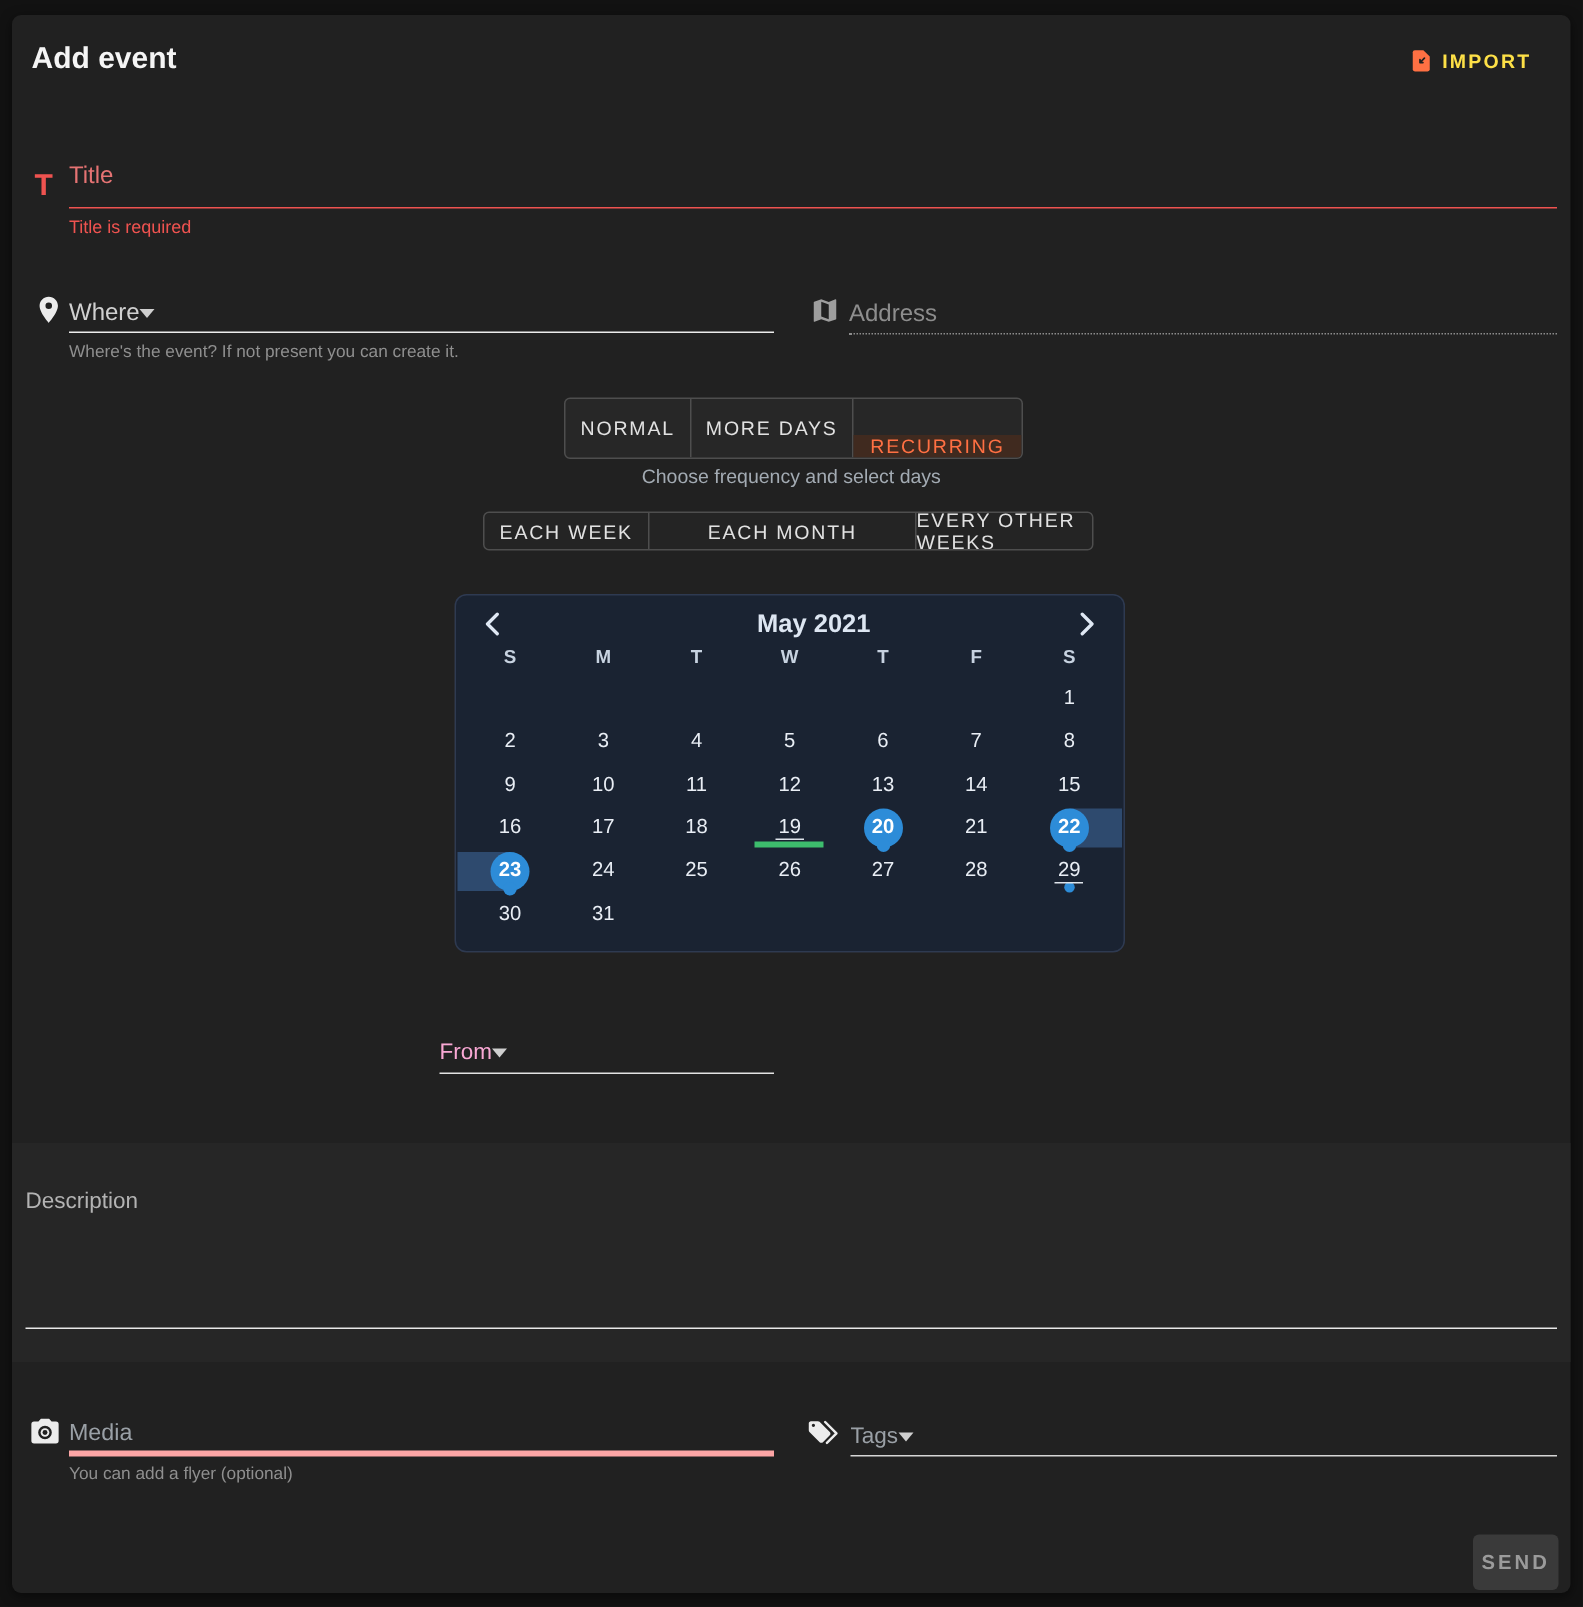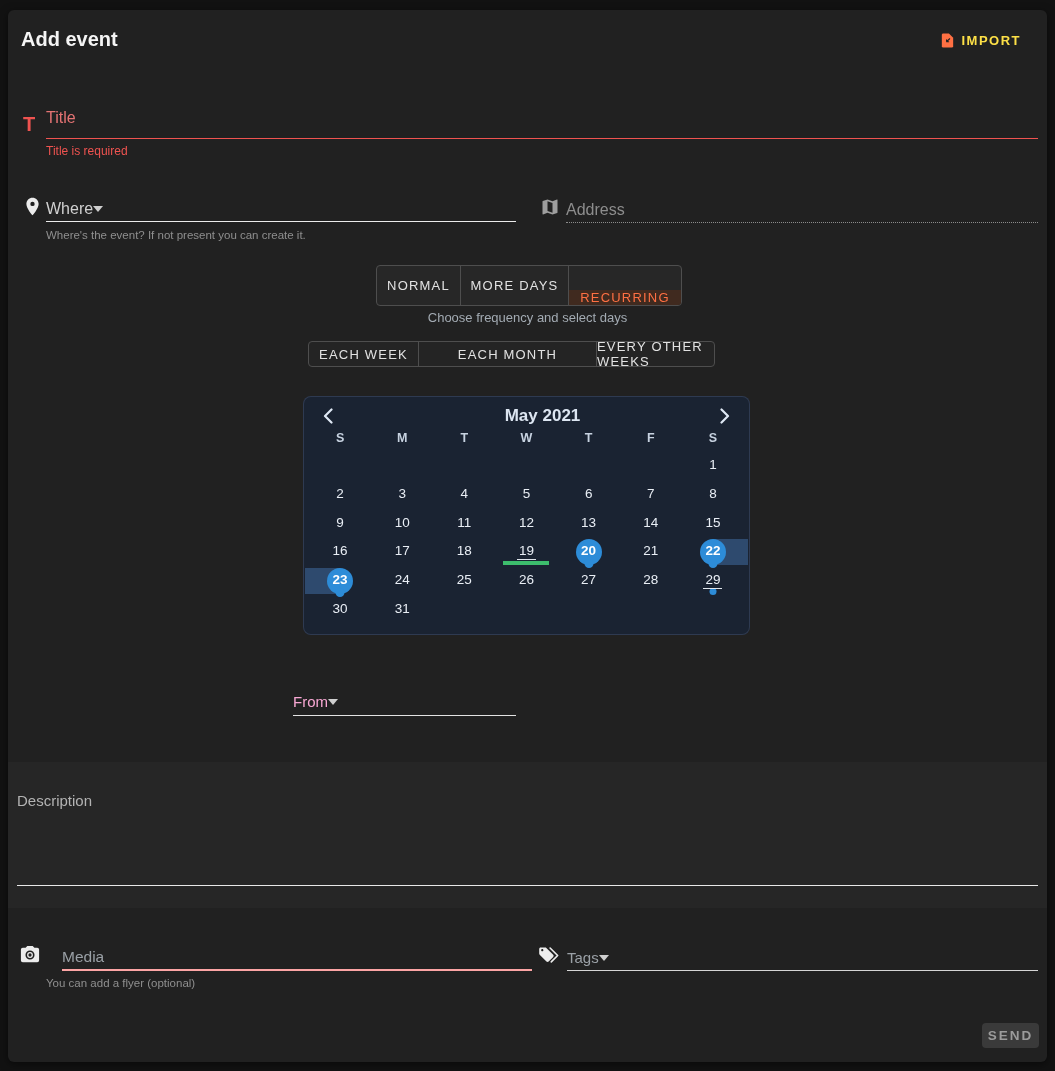--- a/index.html
+++ b/index.html
@@ -26,21 +26,21 @@
   .caret.dim { border-top-color:#83878c; }
 
   
   .seg-group { position:absolute; display:flex; border:1px solid #4e4e4e; border-radius:4px; overflow:hidden; background:#272727; }
   .seg { display:flex; align-items:center; justify-content:center; font-size:13px; letter-spacing:1.2px; color:#e2e2e2; border-right:1px solid #4e4e4e; cursor:pointer; }
   .seg:last-child { border-right:none; }
   .seg.active { background:#402a1f; color:#ff7043;margin-top:24px; }
   .mode-group { left:368px; top:255px; height:41px; }
   .mode-group .seg:nth-child(1){ width:84px; } .mode-group .seg:nth-child(2){ width:108px; } .mode-group .seg:nth-child(3){ width:112px; }
   .freq-hint { position:absolute; left:0; top:300px; width:1039px; text-align:center; font-size:13px; color:#a3abb3; }
-  .freq-group { left:300px; top:331px; height:26px; background:#242424; }
+  .freq-group { left:314px; top:331px; height:26px; background:#242424; }
   .freq-group .seg:nth-child(1){ width:110px; } .freq-group .seg:nth-child(2){ width:178px; } .freq-group .seg:nth-child(3){ width:117px; }
 
   
   .calendar { position:absolute; left:295px; top:386px; width:447px; height:239px; background:#1a2332; border:1px solid rgba(100,120,160,.28); border-radius:8px; }
   .cal-header { display:flex; align-items:center; justify-content:space-between; padding:9px 15px 2px; }
   .cal-month { font-size:17px; font-weight:bold; color:#dde6f2;padding-left:32px; }
   .cal-nav { cursor:pointer; display:flex; align-items:center; padding:2px 4px; }
   .cal-weekdays { display:grid; grid-template-columns:repeat(7,1fr); padding:0 5px; margin-top:3px; }
   .wd { text-align:center; font-size:12.5px; font-weight:bold; color:#c7d2e0; }
   .cal-grid { display:grid; grid-template-columns:repeat(7,1fr); grid-auto-rows:28.8px; padding:0 5px; margin-top:6px; }
@@ -58,25 +58,25 @@
   
   .from-field { left:285px; top:678px; width:223px; height:28px; border-bottom:1px solid #e3e3e3; color:#f9a8d4; font-size:15px; }
   .until-field { left:530px; top:679px; width:219px; height:28px; border-bottom:1px dotted #8c8c8c; color:#82878d; font-size:15px; }
 
   
   .desc-band { position:absolute; left:0; top:752px; width:1039px; height:146px; background:#262626; }
   .desc-label { position:absolute; left:9px; top:30px; font-size:15px; color:#b3b3b3; }
   .desc-line { position:absolute; left:9px; top:123px; width:1021px; height:1px; background:#e8e8e8; }
 
   
-  .media-field { left:54px; top:935px; width:470px; height:26px; border-bottom:2px solid #fca5a5; color:#9aa0a6; font-size:15.5px; }
+  .media-field { left:38px; top:935px; width:470px; height:26px; border-bottom:4px solid #fca5a5; color:#9aa0a6; font-size:15.5px; }
   .media-helper { position:absolute; left:38px; top:967px; font-size:11.5px; color:#8f8f8f; }
   .tags-field { left:559px; top:935px; width:471px; height:26px; border-bottom:1px solid #d6d6d6; color:#9aa0a6; font-size:15px; }
 
-  .send-btn { position:absolute; left:974px; top:1013px; width:57px; height:25px; background:#3a3a3a; border-radius:4px; display:flex; align-items:center; justify-content:center; font-size:13.5px; font-weight:bold; letter-spacing:2px; color:#9b9b9b; cursor:pointer; }
+  .send-btn { position:absolute; left:974px; top:1013px; width:57px; height:37px; background:#3a3a3a; border-radius:4px; display:flex; align-items:center; justify-content:center; font-size:13.5px; font-weight:bold; letter-spacing:2px; color:#9b9b9b; cursor:pointer; }
 </style>
 </head>
 <body>
 
 <div class="card">
 
   <div class="page-title">Add event</div>
 
   <div class="import-btn">
     <span style="display:flex">

